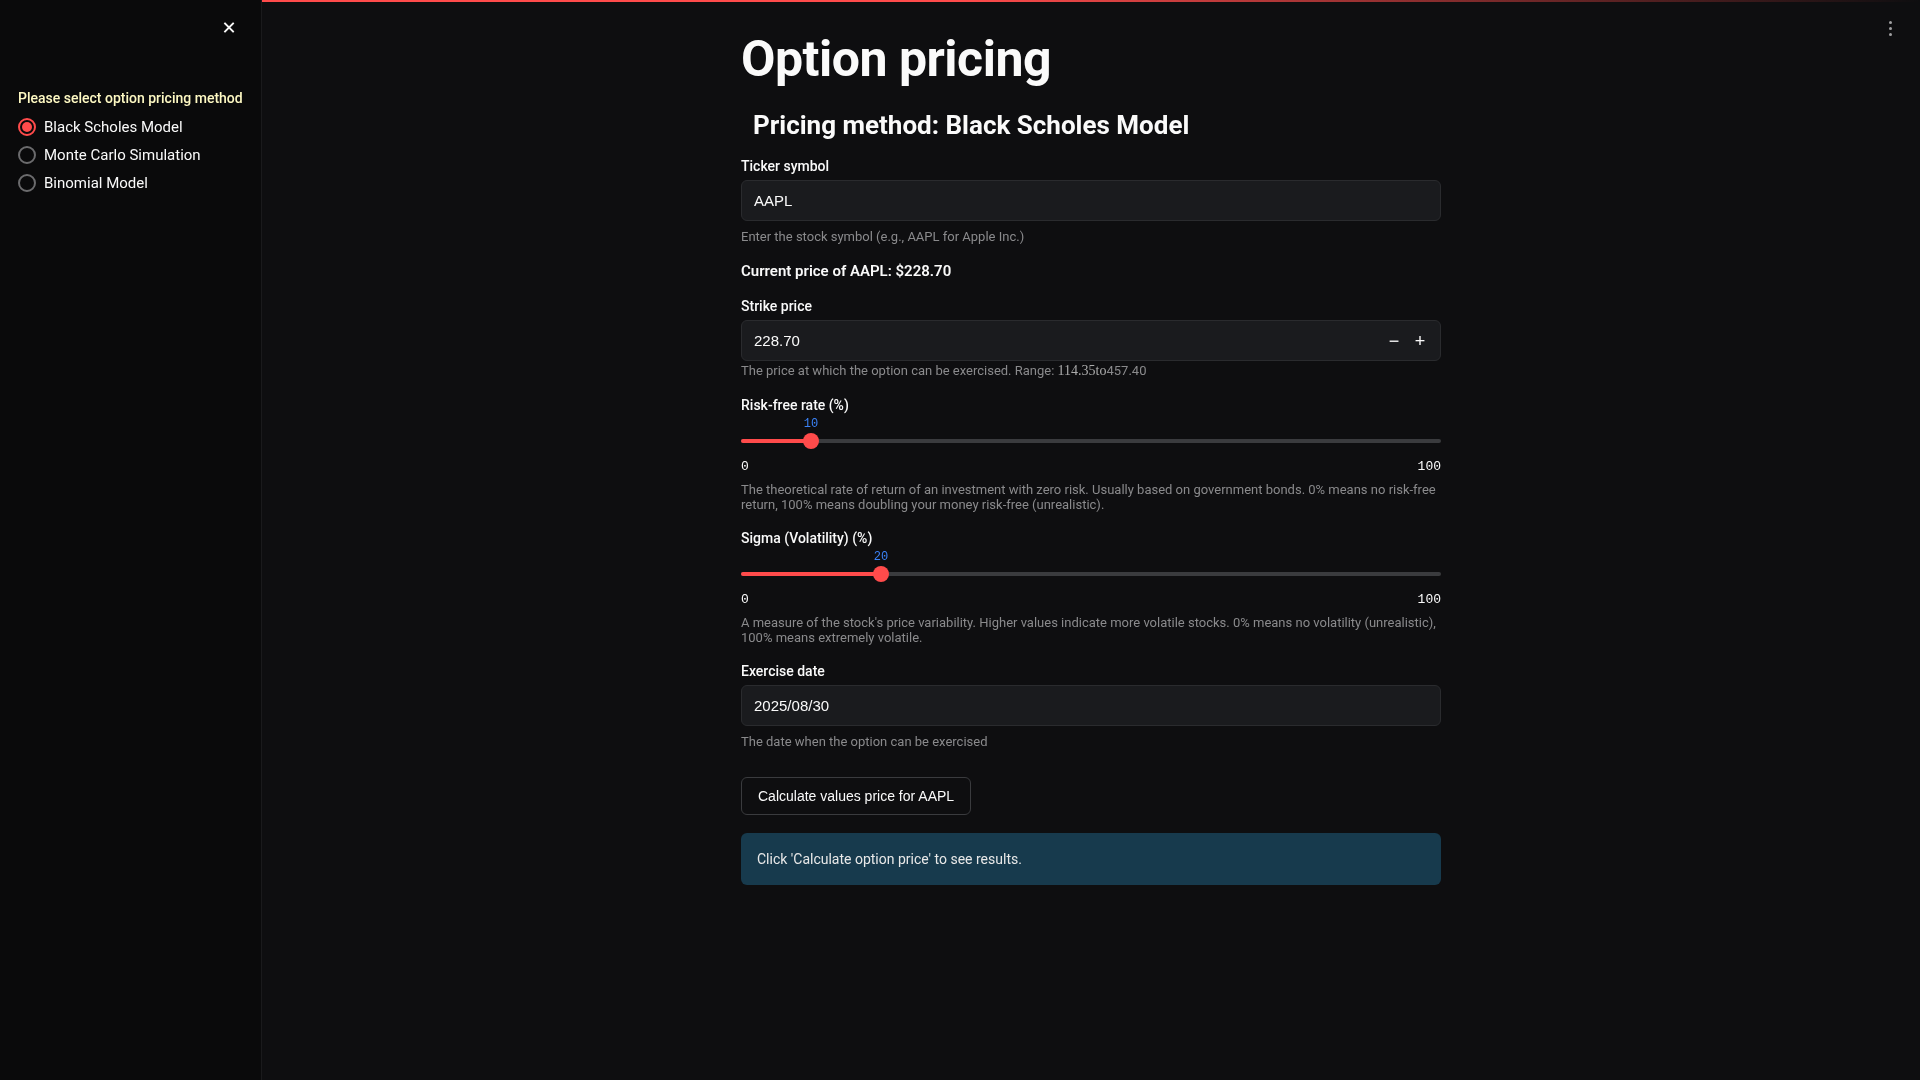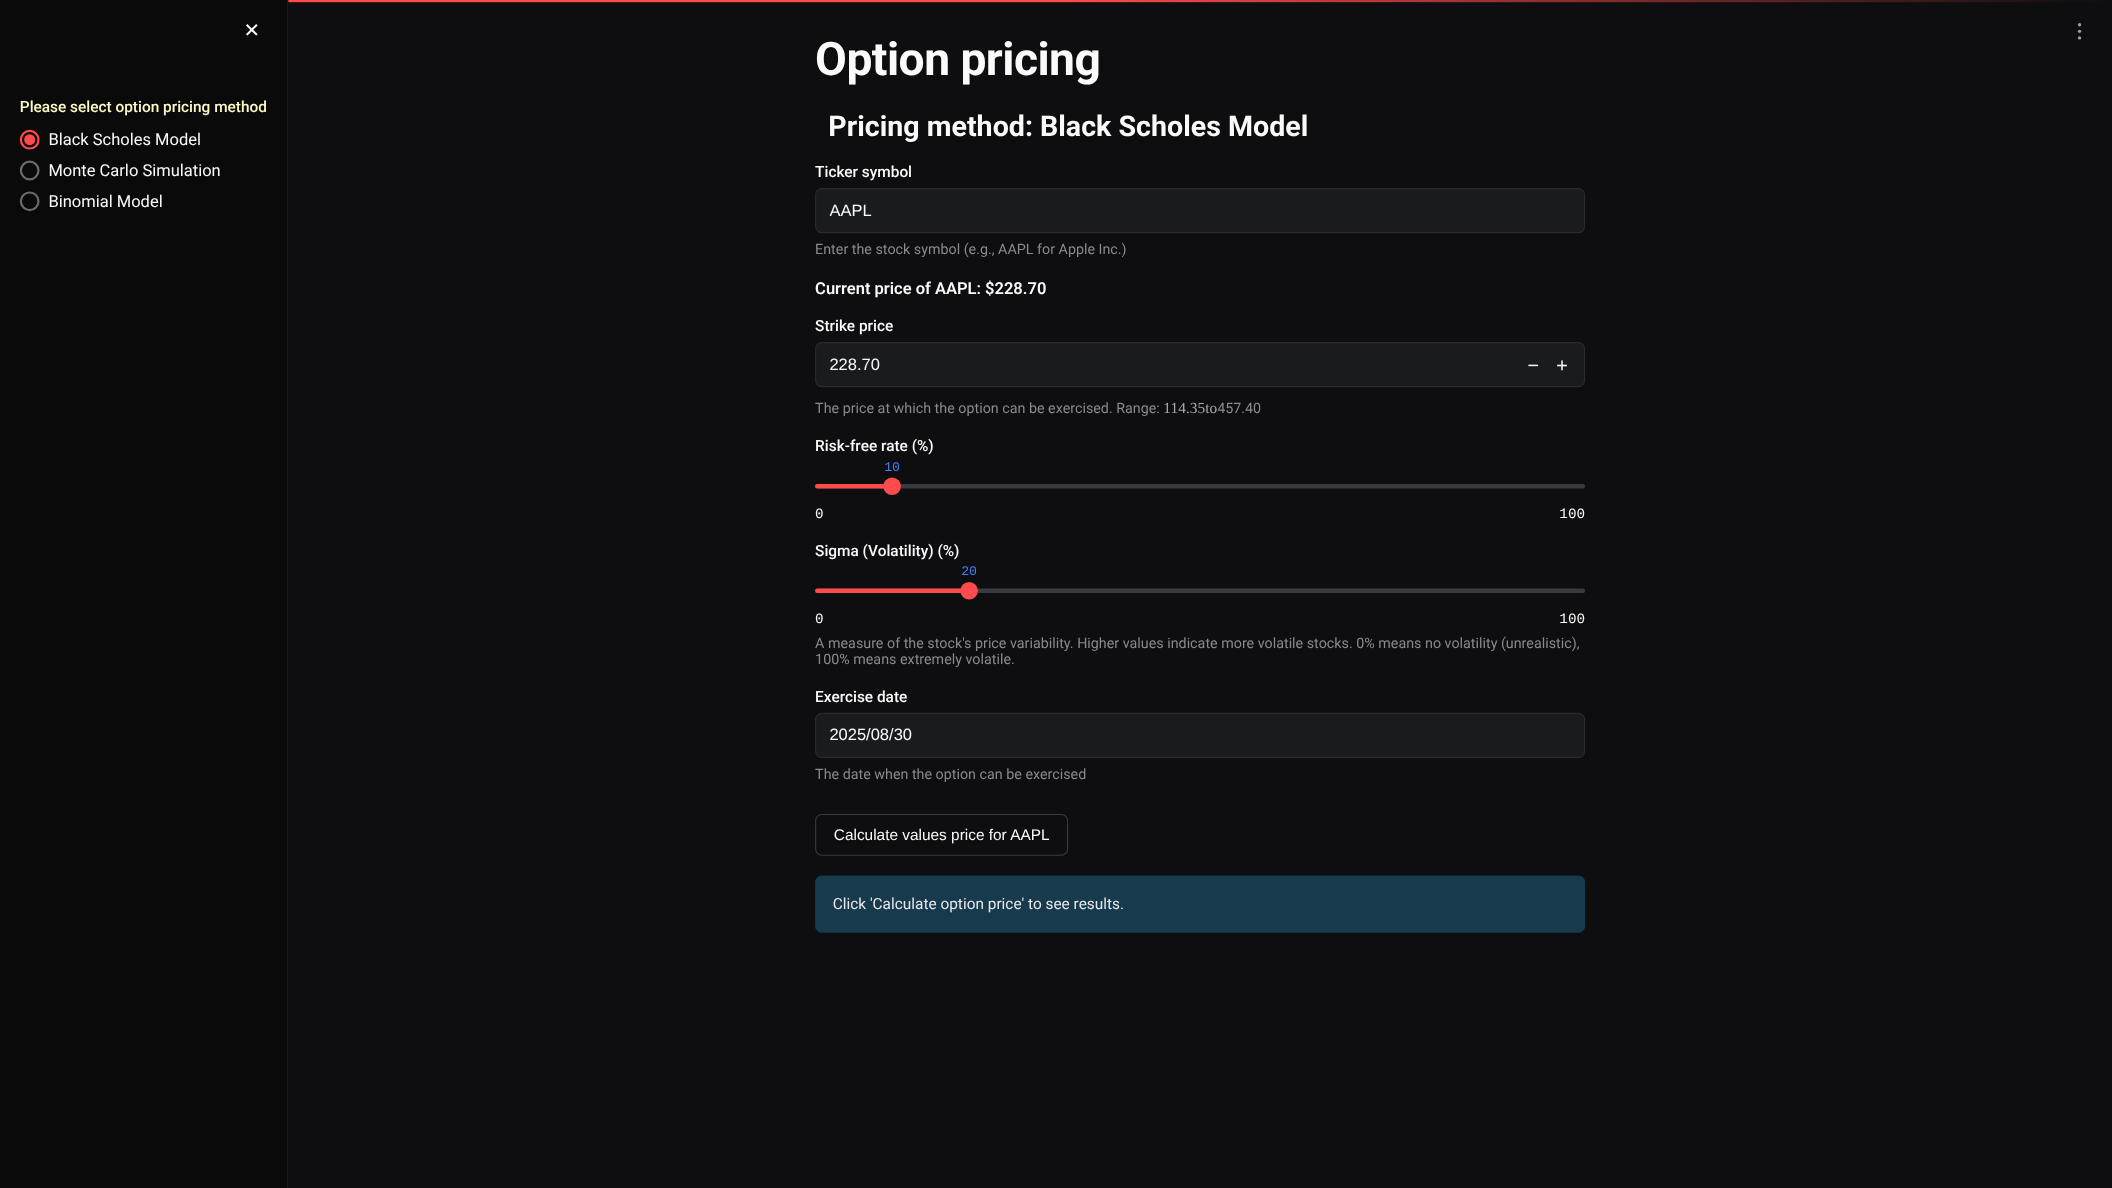--- a/index.html
+++ b/index.html
@@ -116,21 +116,21 @@
       width: 3px;
       height: 3px;
       border-radius: 50%;
       background: #a0a0a2;
     }
     .content {
       width: 700px;
       margin: 0 auto;
     }
     .page-title {
-      font-size: 42px;
+      font-size: 50px;
       font-weight: 700;
       margin-bottom: 22px;
       letter-spacing: -0.5px;
     }
     .subtitle {
       font-size: 26px;
       font-weight: 700;
       margin-bottom: 18px;
       margin-left: 12px;
     }
@@ -269,21 +269,21 @@
     .info-box {
       background: #173a4d;
       border-radius: 6px;
       padding: 18px 16px;
       font-size: 14px;
       color: #e8e8e8;
     }
     .strike-help {
       font-size: 13px;
       color: #8a8a8c;
-      margin-top: 12px;
+      margin-top: 2px;
     }
     .strike-help .num {
       font-family: Georgia, serif;
       font-size: 14px;
       color: #aaa;
     }
   </style>
 </head>
 <body>
 
@@ -349,20 +349,21 @@
         <div class="slider-container">
           <div class="slider-track"></div>
           <div class="slider-fill" style="width:10%"></div>
           <div class="slider-value" style="left:10%">10</div>
           <div class="slider-thumb" style="left:10%"></div>
         </div>
         <div class="slider-labels">
           <span>0</span>
           <span>100</span>
         </div>
+        <div class="help-text">The theoretical rate of return of an investment with zero risk. Usually based on government bonds. 0% means no risk-free return, 100% means doubling your money risk-free (unrealistic).</div>
       </div>
 
       <div class="slider-section">
         <div class="field-label">Sigma (Volatility) (%)</div>
         <div class="slider-container">
           <div class="slider-track"></div>
           <div class="slider-fill" style="width:20%"></div>
           <div class="slider-value" style="left:20%">20</div>
           <div class="slider-thumb" style="left:20%"></div>
         </div>

